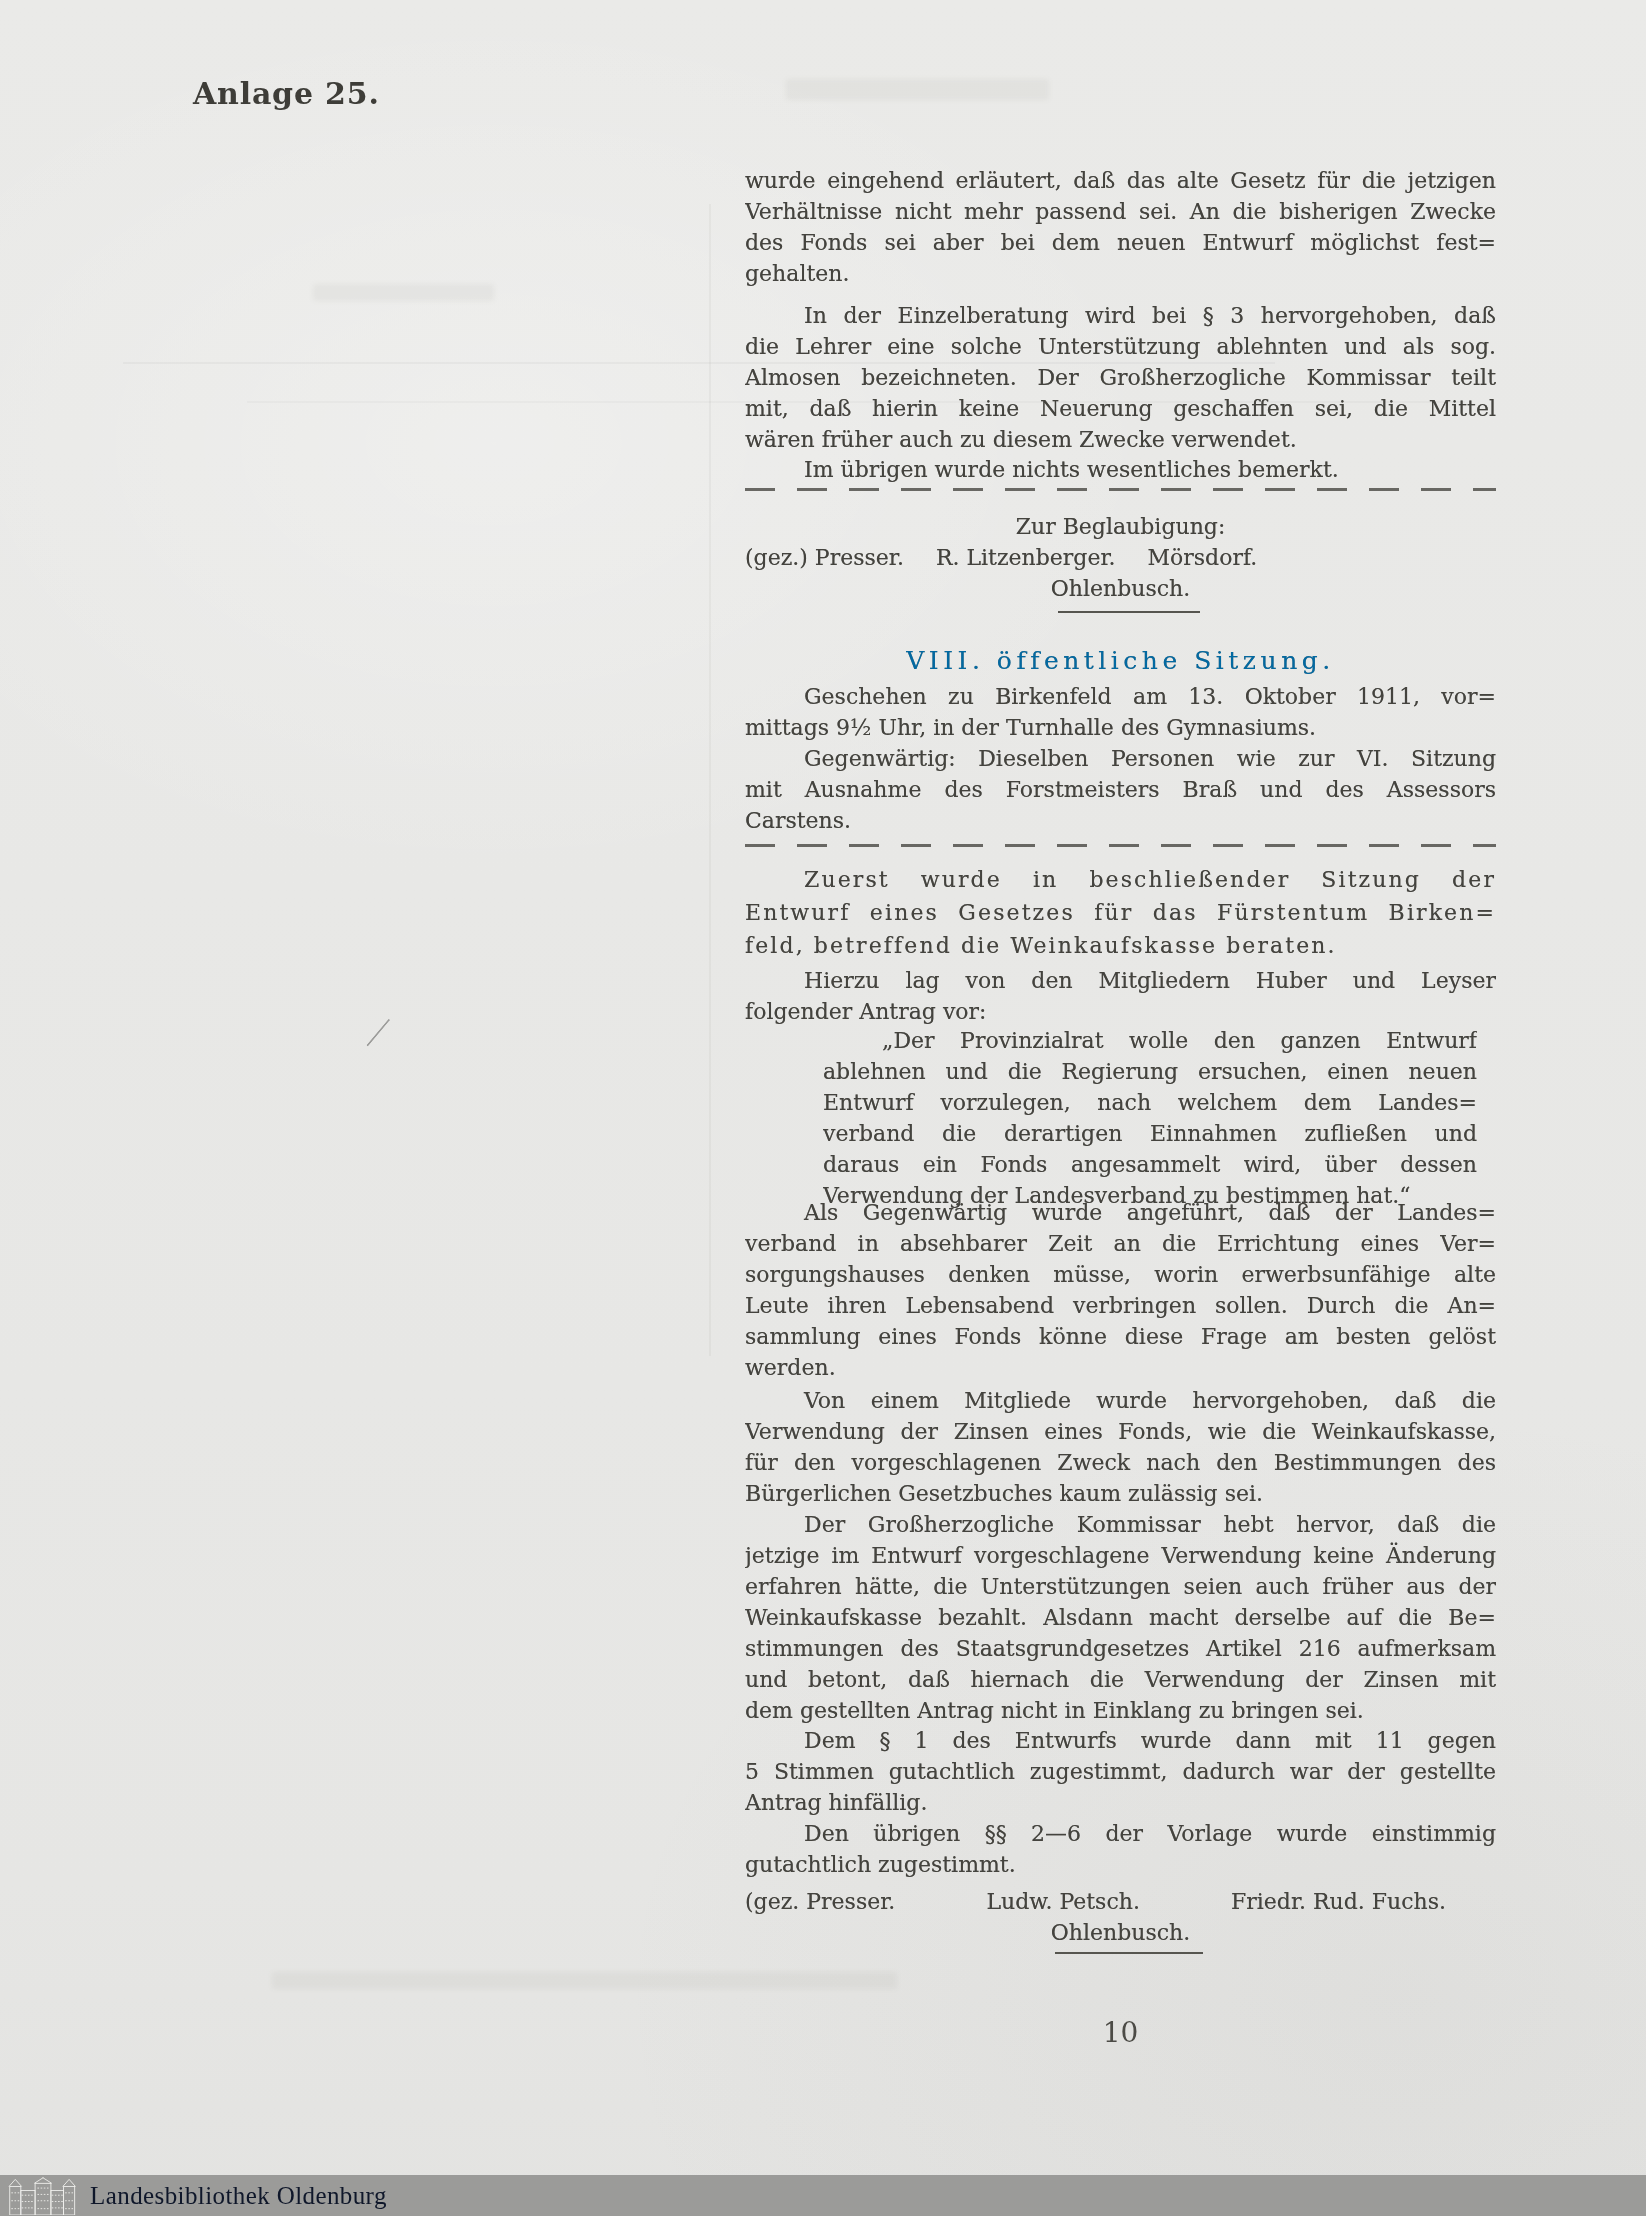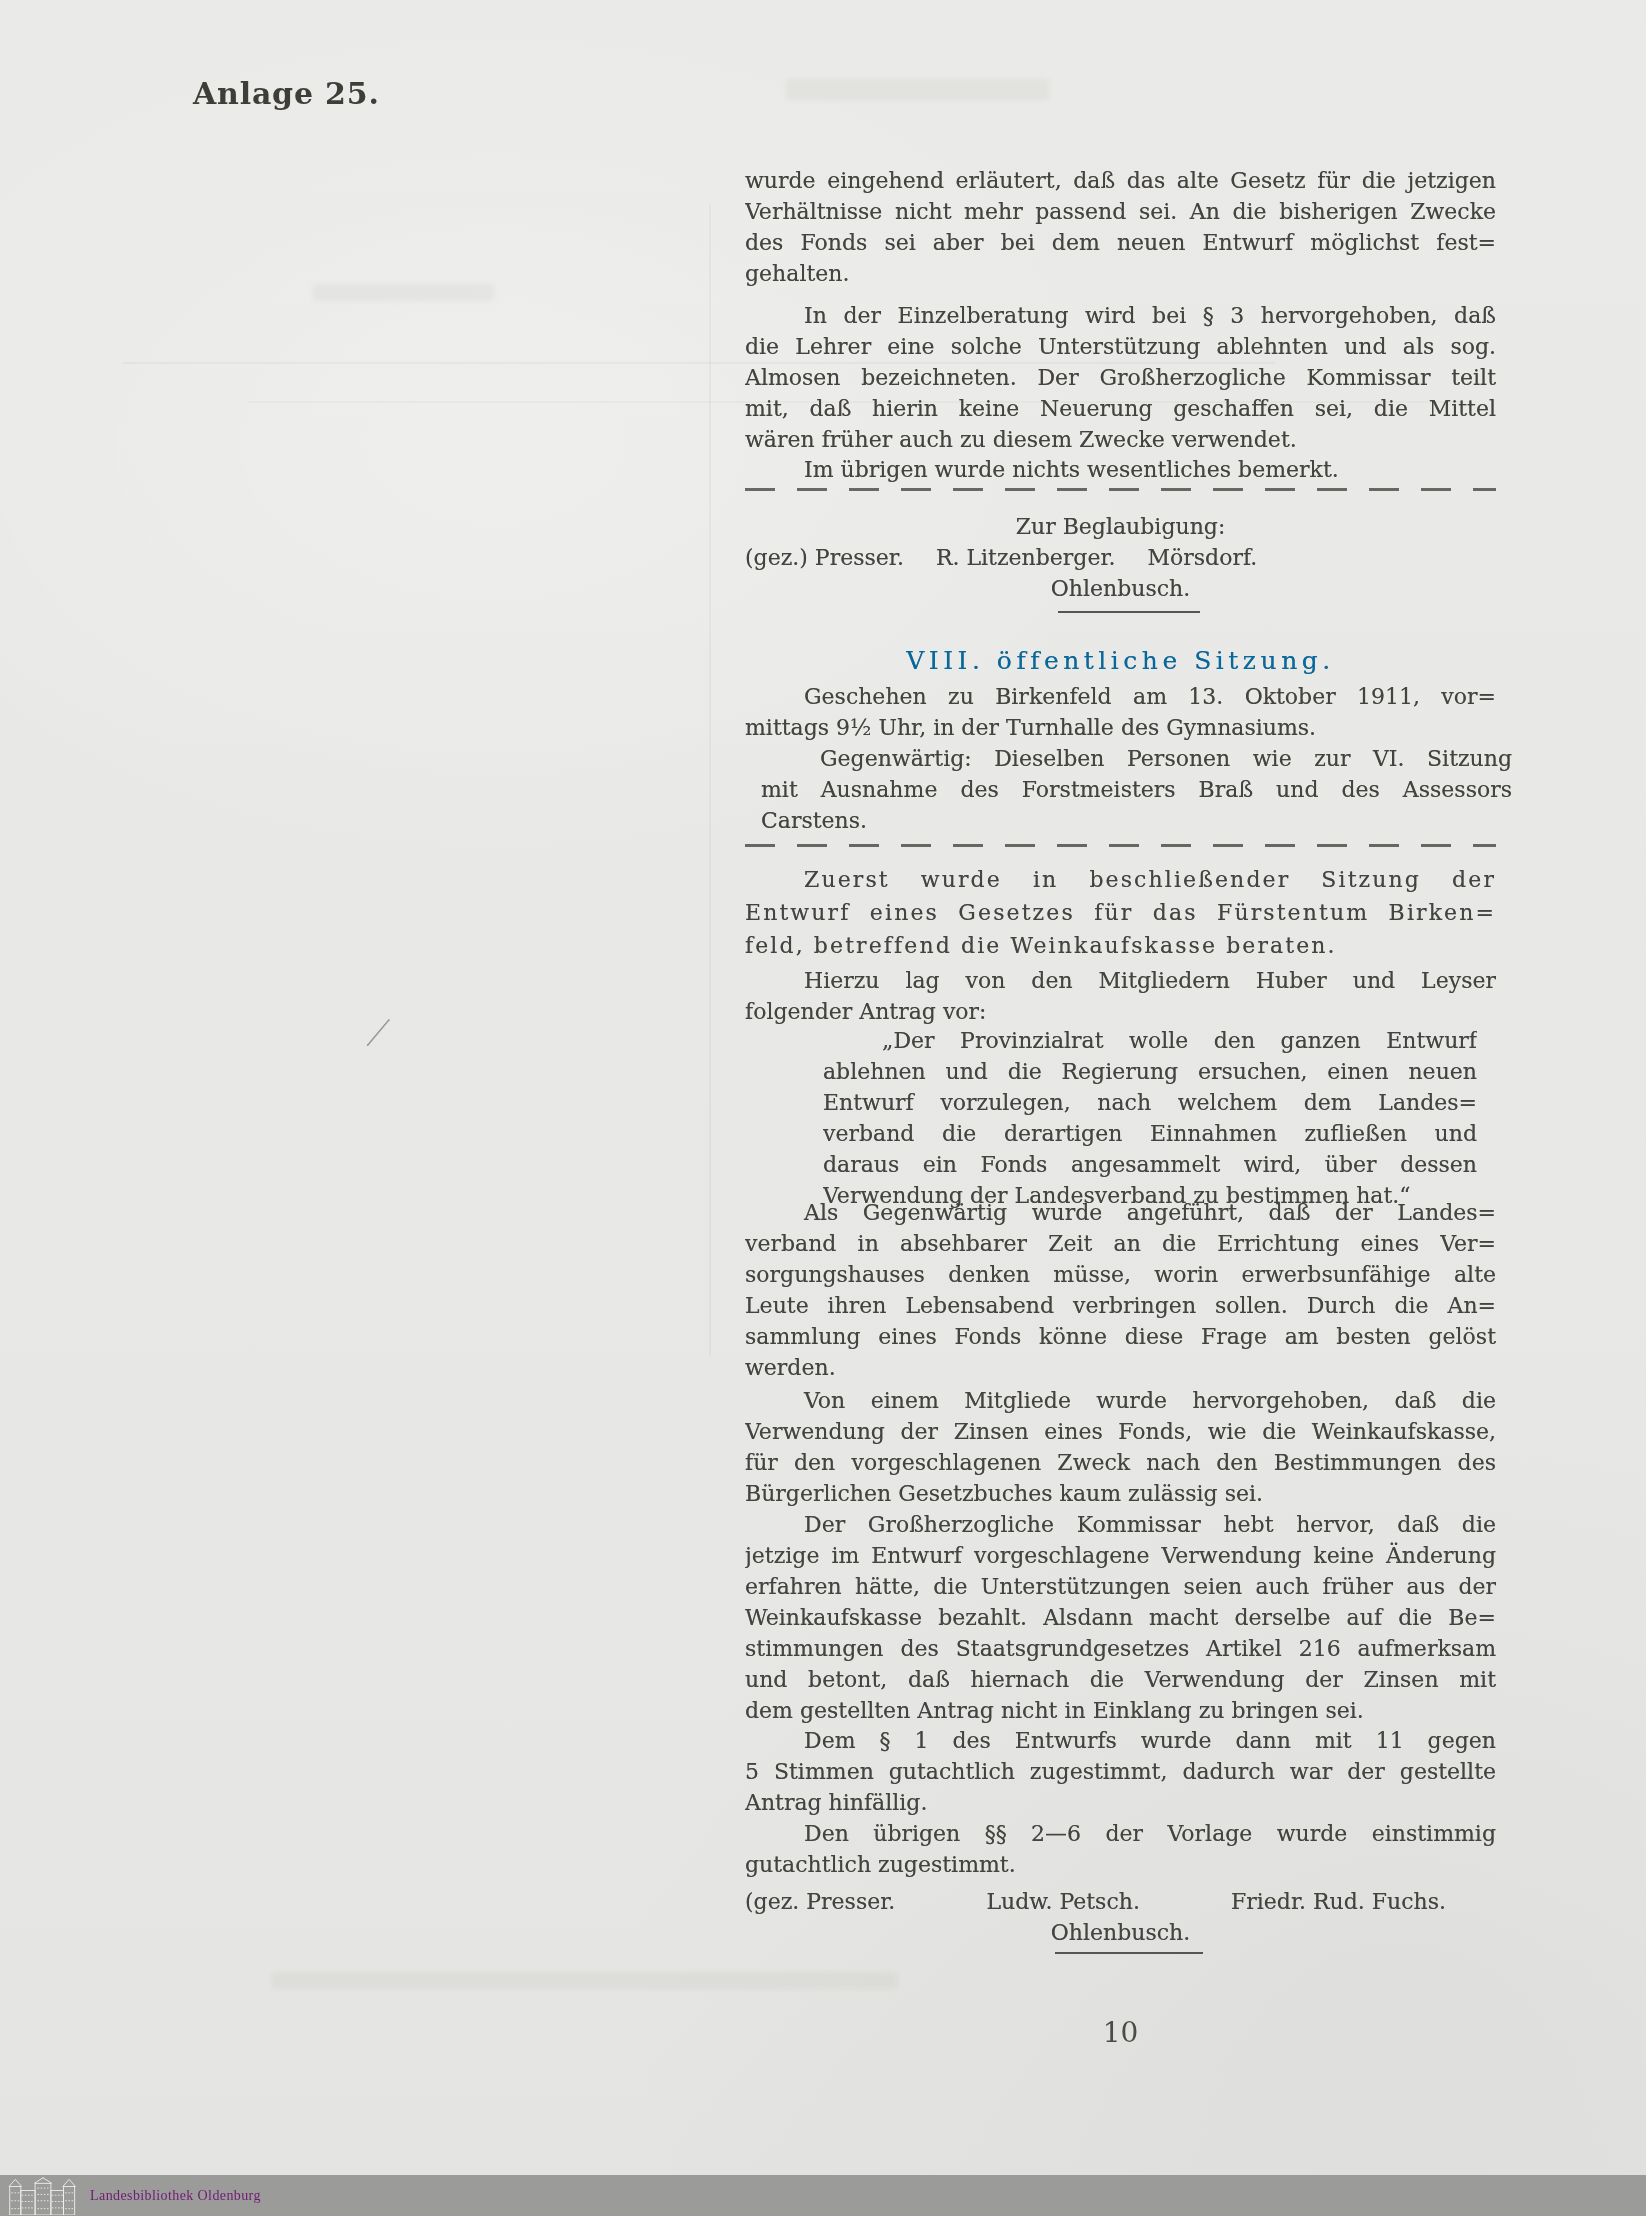--- a/index.html
+++ b/index.html
@@ -33,21 +33,21 @@
   .sigrow{display:flex;justify-content:flex-start;gap:32px;height:31px;}
   .sigspread{display:flex;justify-content:space-between;width:701px;height:31px;align-items:flex-end;}
   .dash{position:absolute;left:745px;width:751px;height:3.3px;
     background:repeating-linear-gradient(90deg,rgba(72,71,66,.8) 0 30px,transparent 30px 52px);}
   .rule{position:absolute;height:2.1px;background:#56554f;}
   .pagenum{position:absolute;left:745px;width:751px;text-align:center;font-size:28px;color:#4c4b46;}
   
   .footerbar{position:absolute;left:0;bottom:0;width:1646px;height:41px;background:#9b9b99;
     display:flex;align-items:center;}
   .footerbar .lib-icon{margin-left:6.6px;width:72px;height:38px;flex:0 0 auto;}
-  .footerbar .lib-label{margin-left:11.5px;font-size:14px;color:#701a75;letter-spacing:0.4px;
+  .footerbar .lib-label{margin-left:11.5px;font-size:25px;color:#0f172a;letter-spacing:0.4px;
     font-family:"Liberation Serif","DejaVu Serif",serif;}
   
   .ghost{position:absolute;pointer-events:none;}
   .gline-v{left:709px;top:204px;width:1.6px;height:1152px;background:rgba(70,70,64,.05);}
   .gline-h1{left:123px;top:362px;width:1152px;height:1.6px;background:rgba(70,70,64,.045);}
   .gline-h2{left:247px;top:401px;width:1218px;height:1.6px;background:rgba(70,70,64,.03);}
   .gbar{background:rgba(70,70,64,.05);filter:blur(2.5px);border-radius:3.3px;}
   .pencil-mark{position:absolute;left:367px;top:1045px;width:35px;height:0;
     border-top:2.5px solid rgba(95,95,92,.55);transform:rotate(-50deg);transform-origin:left center;border-radius:1.6px;}
 </style>
@@ -102,21 +102,21 @@
 
   <div class="col" style="top:645px;">
     <div class="centerline session-head">VIII. öffentliche Sitzung.</div>
   </div>
 
   <div class="col" style="top:681px;">
     <div class="ln fi">Geschehen zu Birkenfeld am 13. Oktober 1911, vor=</div>
     <div class="ln la">mittags 9½ Uhr, in der Turnhalle des Gymnasiums.</div>
   </div>
 
-  <div class="col" style="top:743px;margin-left:16px;">
+  <div class="col" style="top:743px;">
     <div class="ln fi">Gegenwärtig: Dieselben Personen wie zur VI. Sitzung</div>
     <div class="ln">mit Ausnahme des Forstmeisters Braß und des Assessors</div>
     <div class="ln la">Carstens.</div>
   </div>
 
   <div class="dash" style="top:844px;"></div>
 
   <div class="col sperr" style="top:863px;line-height:33px;">
     <div class="ln fi" style="height:33px;">Zuerst wurde in beschließender Sitzung der</div>
     <div class="ln" style="height:33px;">Entwurf eines Gesetzes für das Fürstentum Birken=</div>

